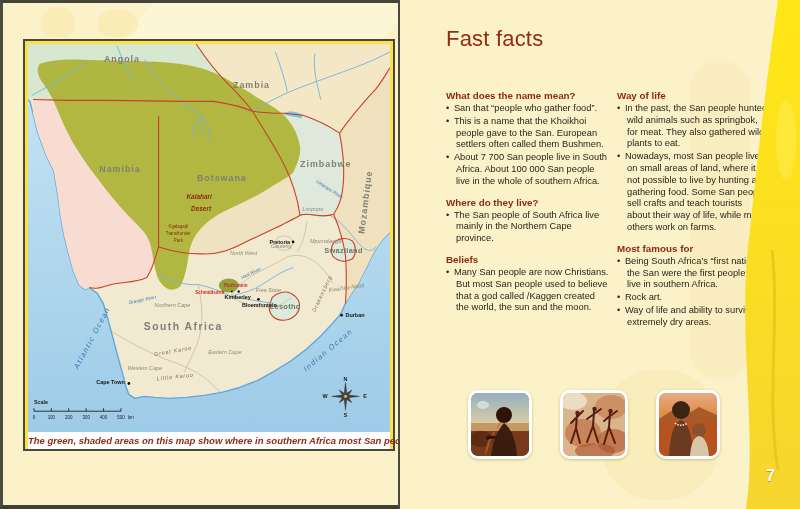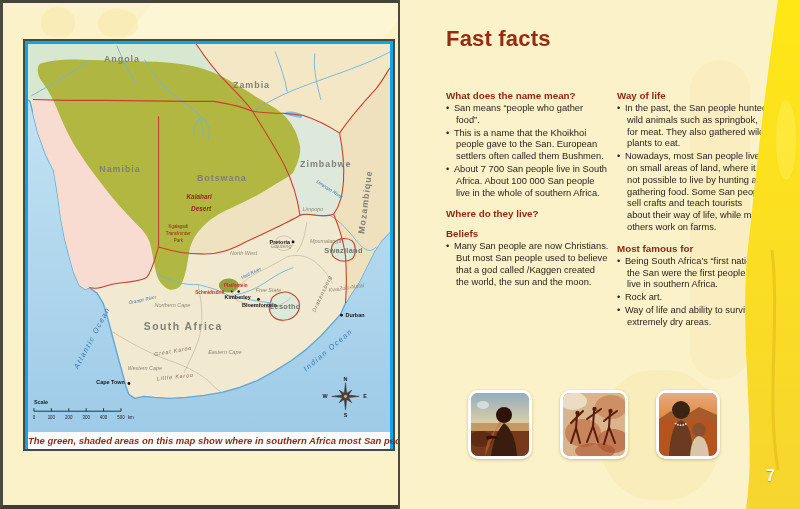--- a/index.html
+++ b/index.html
@@ -7,21 +7,21 @@
   .spread{position:relative;width:800px;height:509px;background:#FBF2C9;overflow:hidden;}
 
   
   .left-page{position:absolute;left:0;top:0;width:400px;height:509px;background:#FBF2C9;
     box-sizing:border-box;border-left:3px solid #4b4a3e;border-top:3px solid #45443a;border-bottom:4px solid #3f3e34;}
   .gutter{position:absolute;left:398px;top:0;width:2px;height:509px;background:#4b4a3e;}
   .deco-blob{position:absolute;background:#F8E7A6;opacity:.55;border-radius:50% 50% 40% 40%;}
   .deco-sweep{position:absolute;left:150px;top:0;width:260px;height:42px;background:#FDF6D8;opacity:.8;
     transform:skewX(-40deg);transform-origin:top left;}
 
-  .map-frame{position:absolute;left:20px;top:36px;width:372px;background:#0ea5e9;
+  .map-frame{position:absolute;left:20px;top:36px;width:372px;background:#fde047;
     border:2px solid #4a473c;padding:3px 3px 0 3px;box-sizing:border-box;}
   .map-svg{display:block;width:362px;height:388px;background:#BFE0F2;}
   .map-caption{height:17px;line-height:17px;text-align:center;font-size:9.5px;font-style:italic;font-weight:bold;
     color:#8E2B15;background:#ffffff;white-space:nowrap;}
 
   
   .map-svg text{font-family:"Liberation Sans",sans-serif;}
   .m-country{font-weight:bold;font-size:9px;fill:#7F8076;letter-spacing:1px;}
   .m-country-sm{font-weight:bold;font-size:7.5px;fill:#6F7468;letter-spacing:.3px;}
   .m-sa{font-weight:bold;font-size:10.5px;fill:#7F8076;letter-spacing:1.5px;}
@@ -36,21 +36,21 @@
   .m-compass{font-weight:bold;font-size:5.5px;fill:#222;}
   .m-scale{font-weight:bold;font-size:5.5px;fill:#222;}
   .m-scale-num{font-size:4.5px;fill:#222;}
 
   
   .right-page{position:absolute;left:400px;top:0;width:400px;height:509px;background:#FBF2C9;}
   .rp-deco{position:absolute;background:#F8E9AE;opacity:.5;border-radius:45%;}
   .yellow-band{position:absolute;right:0;top:0;width:80px;height:509px;pointer-events:none;}
   .page-number{position:absolute;left:366px;top:467px;font-size:16px;font-weight:bold;color:#ffffff;
     text-shadow:0 1px 1px rgba(140,100,0,.55);}
-  .fast-title{position:absolute;left:46px;top:26px;margin:0;font-size:22px;font-weight:bold;color:#942D10;letter-spacing:.2px;}
+  .fast-title{position:absolute;left:46px;top:26px;margin:0;font-size:22px;font-weight:normal;color:#942D10;letter-spacing:.2px;}
   .cols{position:absolute;left:46px;top:90px;width:322px;display:flex;}
   .col1{width:163px;margin-right:8px;}
   .col2{width:151px;}
   .facts-h{font-size:9.8px;font-weight:bold;color:#8E2A12;margin:9px 0 2px 0;}
   .facts-h.first{margin-top:0;}
   .bullet{font-size:9.3px;line-height:1.27;color:#2A241C;padding-left:10px;text-indent:-10px;margin:0 0 1px 0;}
   .bullet::before{content:"•\2002";}
   .photos{position:absolute;left:68px;top:390px;display:flex;gap:28px;}
   .photo{width:58px;height:63px;border:3px solid #fff;border-radius:10px;overflow:hidden;
     box-shadow:0 1px 3px rgba(120,90,30,.35);background:#c98f5e;}
@@ -210,24 +210,25 @@
 
   <div class="right-page">
     <div class="rp-deco" style="left:200px;top:370px;width:120px;height:130px;"></div>
     <div class="rp-deco" style="left:290px;top:60px;width:60px;height:320px;border-radius:50px;opacity:.35;"></div>
 
     <h1 class="fast-title">Fast facts</h1>
 
     <div class="cols">
       <div class="col1">
         <div class="facts-h first">What does the name mean?</div>
-        <div class="bullet">San means “people who gather food”.</div>
+        <div class="bullet">San that “people who gather food”.</div>
         <div class="bullet">This is a name that the Khoikhoi people gave to the San.  European settlers often called them Bushmen.</div>
         <div class="bullet">About 7 700 San people live in South Africa.  About 100 000 San people live in the whole of southern Africa.</div>
         <div class="facts-h">Where do they live?</div>
+        <div class="bullet">The San people of South Africa live mainly in the Northern Cape province.</div>
         <div class="facts-h">Beliefs</div>
         <div class="bullet">Many San people are now Christians.  But most San people used to believe that a god called /Kaggen created the world, the sun and the moon.</div>
       </div>
       <div class="col2">
         <div class="facts-h first">Way of life</div>
         <div class="bullet">In the past, the San people hunted wild animals such as springbok, for meat.  They also gathered wild plants to eat.</div>
         <div class="bullet">Nowadays, most San people live on small areas of land, where it is not possible to live by hunting and gathering food.  Some San people sell crafts and teach tourists about their way of life, while many others work on farms.</div>
         <div class="facts-h">Most famous for</div>
         <div class="bullet">Being South Africa’s “first nation” – the San were the first people to live in southern Africa.</div>
         <div class="bullet">Rock art.</div>

